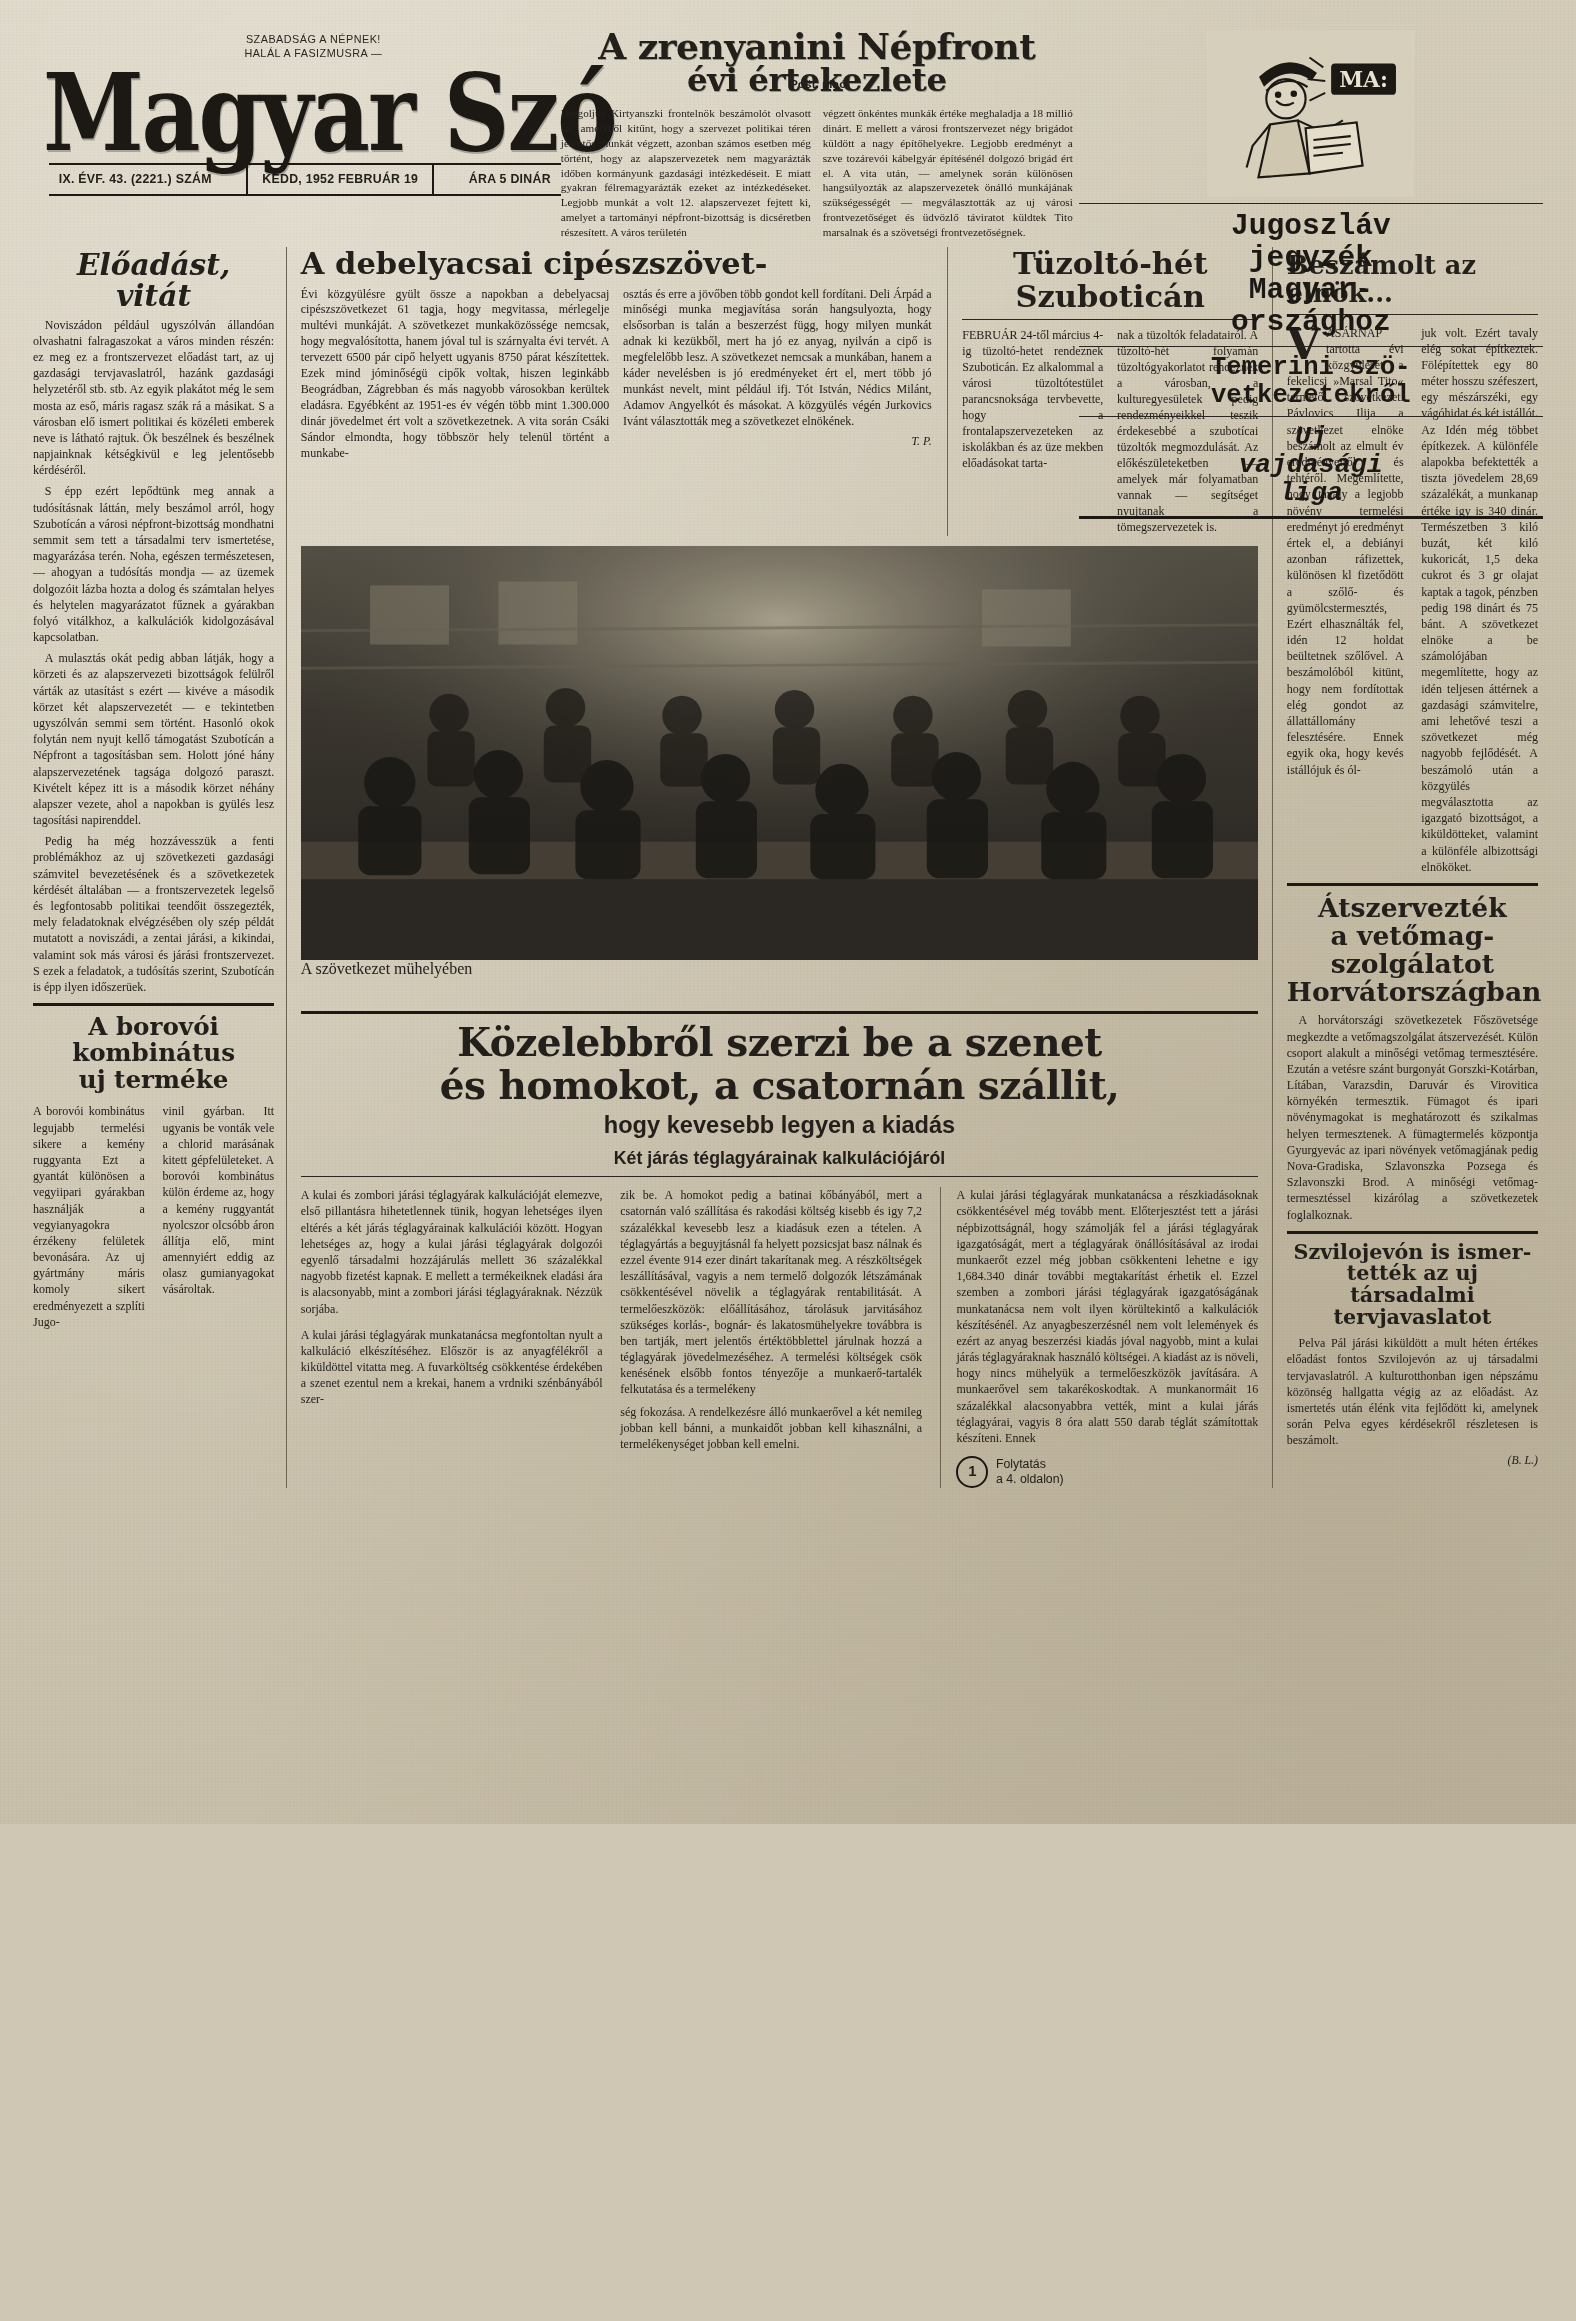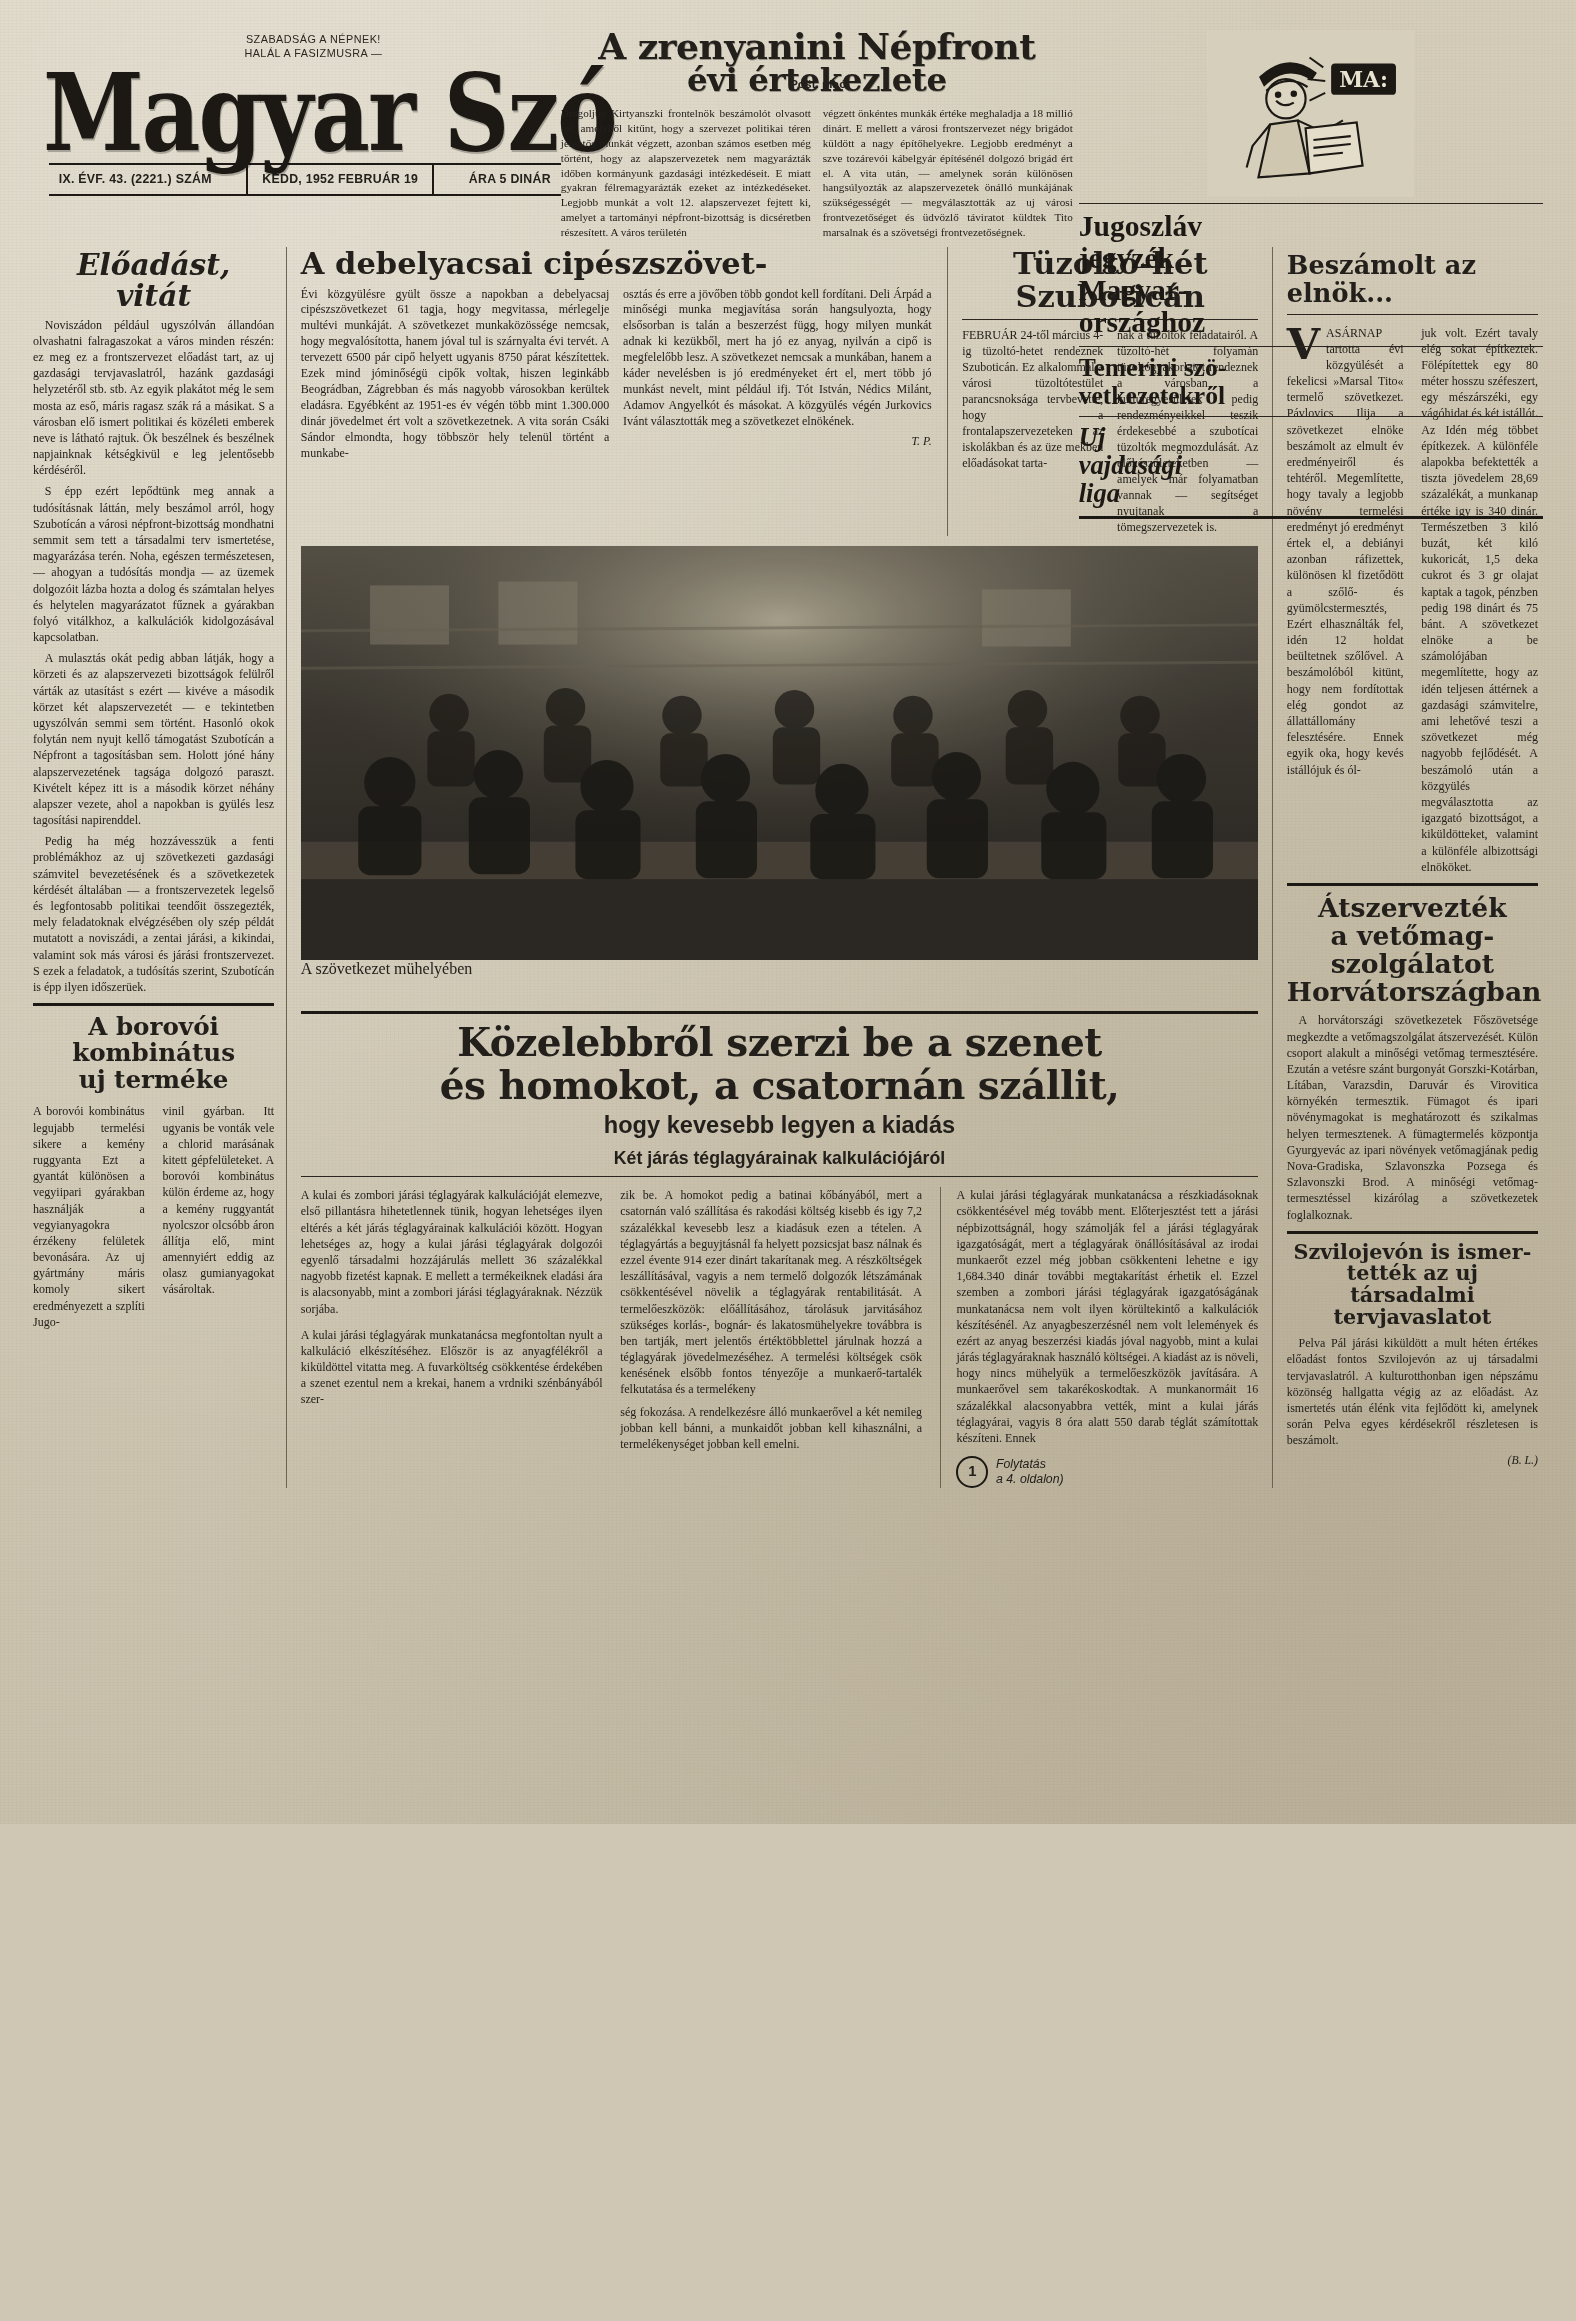--- a/index.html
+++ b/index.html
@@ -83,22 +83,22 @@
   .lead-cols{display:flex;gap:11.8px;margin-top:9.9px;}
   .lead-cols .c{flex:1;font-size:11.2px;line-height:1.33;text-align:justify;}
   
   .cartoon{
     position:relative;width:207px;height:167px;margin:2px auto 0 auto;
     background:linear-gradient(180deg,#ded7c4,#d3cbb6);
     overflow:hidden;
   }
   .cartoon svg{display:block;}
   .rightrail{
-    text-align:left;
-    font-family:Liberation Serif, serif;font-weight:bold;
+    text-align:center;
+    font-family:Liberation Mono, monospace;font-weight:bold;
     font-size:29.6px;line-height:1.08;margin-top:5.9px;
     color:#1c1915;
   }
   .rightrail .small{font-size:25.6px;}
   .rightrail .italic{font-style:italic;font-size:26.6px;line-height:1.05;}
   .hr-thin{border:0;border-top:1.6px solid #2a261f;margin:6.9px 0;}
   .hr-thick{border:0;border-top:3px solid #1c1915;margin:7.9px 0;}
 
   
   .body-grid{display:flex;margin-top:22px;gap:0;}
@@ -162,21 +162,21 @@
   }
   .sig{text-align:right;font-style:italic;font-size:11.8px;margin-top:3.9px;}
   .cont{
     display:flex;align-items:center;gap:7.9px;margin-top:9.9px;font-size:12.3px;
     font-family:"Liberation Sans",sans-serif;
   }
   .circnum{
     width:27.6px;height:27.6px;border-radius:50%;border:2px solid #1c1915;
     display:flex;align-items:center;justify-content:center;font-weight:bold;font-size:14.8px;
   }
-  .cont .ctxt{font-style:italic;line-height:1.2;}
+  .cont .ctxt{line-height:1.2;}
   .tz-head{
     font-family:"DejaVu Serif",serif;font-weight:bold;
     font-size:30.5px;text-align:center;line-height:1.08;
   }
   .mt6{margin-top:5.9px;} .mt10{margin-top:9.9px;}
 </style>
 </head>
 <body>
 
 <div class="page">

